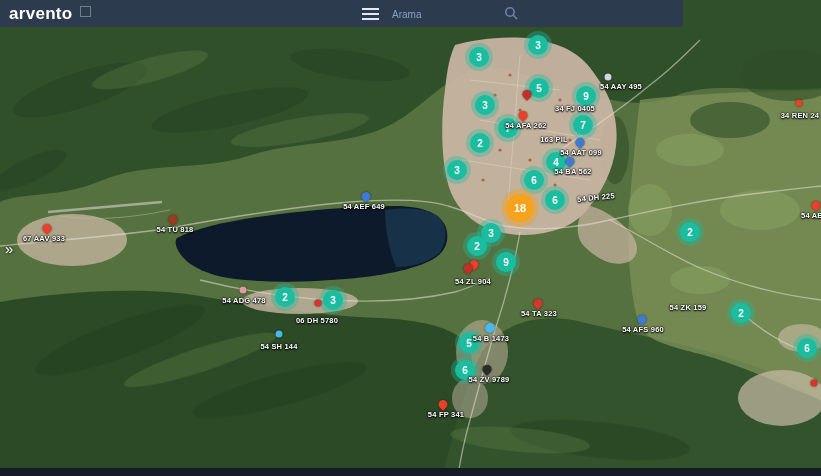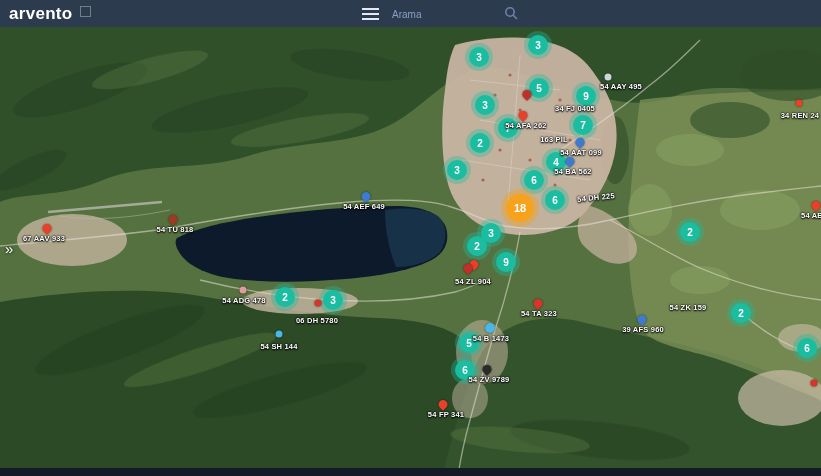--- a/index.html
+++ b/index.html
@@ -1,21 +1,21 @@
 <!DOCTYPE html>
 <html><head>
 <meta charset="utf-8">
 <style>
   html,body{margin:0;padding:0;background:#222;}
   .app{position:relative;width:821px;height:476px;overflow:hidden;
        font-family:"Liberation Sans",sans-serif;}
   .map-svg{position:absolute;left:0;top:0;width:821px;height:476px;display:block;}
 
   
-  .topbar{position:absolute;left:0;top:0;width:821px;height:27px;
+  .topbar{position:absolute;left:0;top:0;width:683px;height:27px;
           background:rgba(43,56,82,0.88);z-index:40;display:flex;align-items:center;}
   .logo{color:#fff;font-size:17px;font-weight:bold;letter-spacing:.3px;margin-left:9px;}
   .logo-badge{width:9px;height:9px;border:1px solid rgba(255,255,255,.35);
               margin-left:7px;margin-top:-5px;}
   .hamburger{position:absolute;left:362px;top:8px;width:17px;height:12px;cursor:pointer;}
   .hamburger i{display:block;height:2px;background:#e4eaf5;margin-bottom:3px;}
   .menu-label{position:absolute;left:392px;top:9px;font-size:10px;color:#8ba0c6;}
   .search-wrap{position:absolute;left:503px;top:5px;display:flex;align-items:center;}
   .search-icon{width:16px;height:16px;}
 
@@ -200,21 +200,21 @@
       <span class="pin drop" style="background: rgb(216, 52, 42); left: 538px; top: 307px;"></span>
       <div class="vlabel" style="left: 539px; top: 309px;">54 TA 323</div>
       <span class="pin dot" style="background: rgb(73, 184, 232); left: 490px; top: 328px; height: 10px; width: 10px;"></span>
       <div class="vlabel" style="left: 491px; top: 334px;">54 B 1473</div>
       <span class="pin drop" style="background: rgb(42, 42, 42); left: 487px; top: 373px;"></span>
       <div class="vlabel" style="left: 489px; top: 375px;">54 ZV 9789</div>
       <span class="pin drop" style="background: rgb(232, 64, 42); left: 443px; top: 408px;"></span>
       <div class="vlabel" style="left: 446px; top: 410px;">54 FP 341</div>
       <div class="vlabel" style="left: 688px; top: 303px;">54 ZK 159</div>
       <span class="pin drop" style="background: rgb(63, 122, 209); left: 642px; top: 323px;"></span>
-      <div class="vlabel" style="left: 643px; top: 325px;">39 AFS 960</div>
+      <div class="vlabel" style="left: 643px; top: 325px;">54 AFS 960</div>
       <span class="pin drop" style="background: rgb(232, 64, 42); left: 816px; top: 209px;"></span>
       <div class="vlabel" style="left: 812px; top: 211px;">54 AB</div>
       <span class="pin dot" style="background: rgb(216, 52, 42); left: 814px; top: 383px;"></span>
       <div class="vlabel" style="left: 814px; top: 399px; padding-left: 36px;">380</div>
       <span class="pin drop" style="background: rgb(192, 48, 40); left: 468px; top: 272px;"></span>
     </div>
 
   <div class="map-arrow">»</div>
 
   <div class="topbar">

